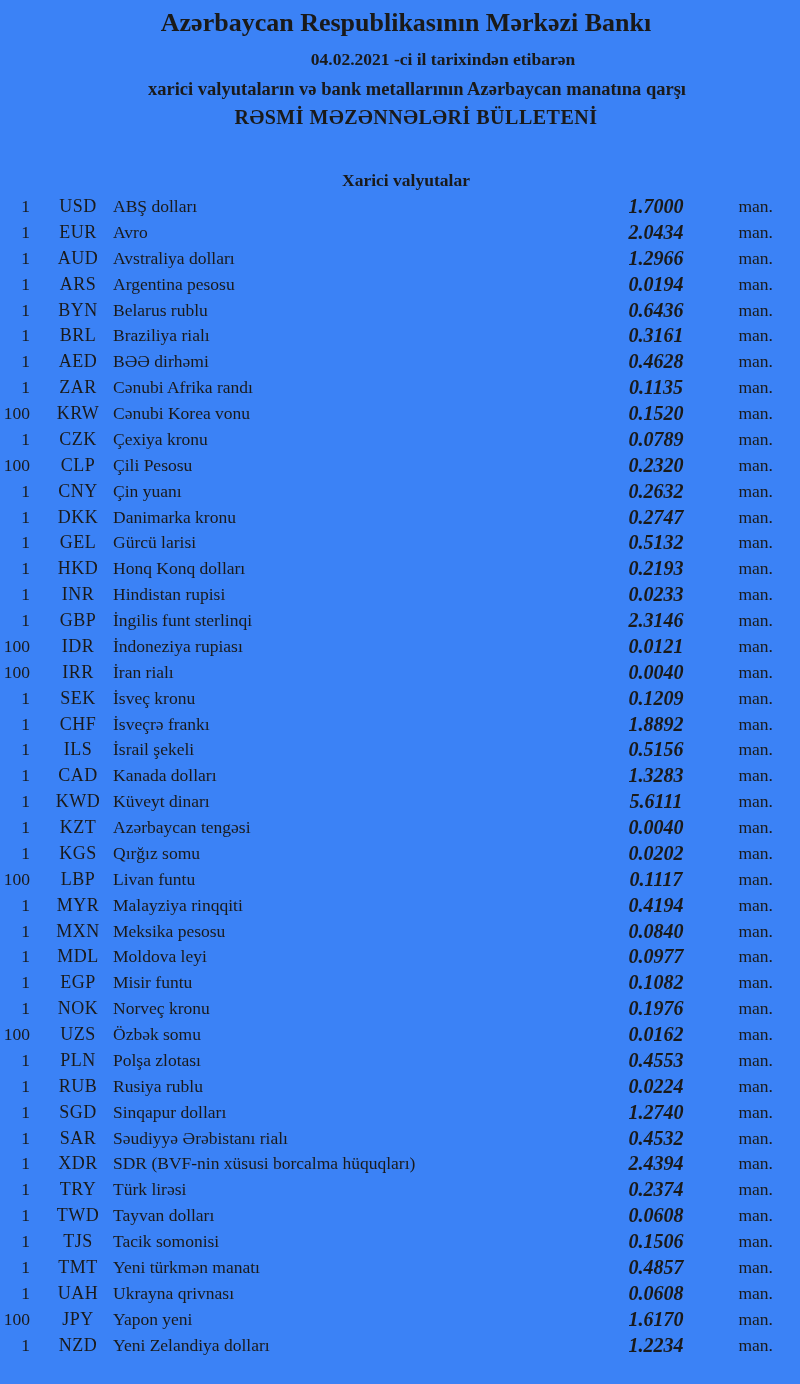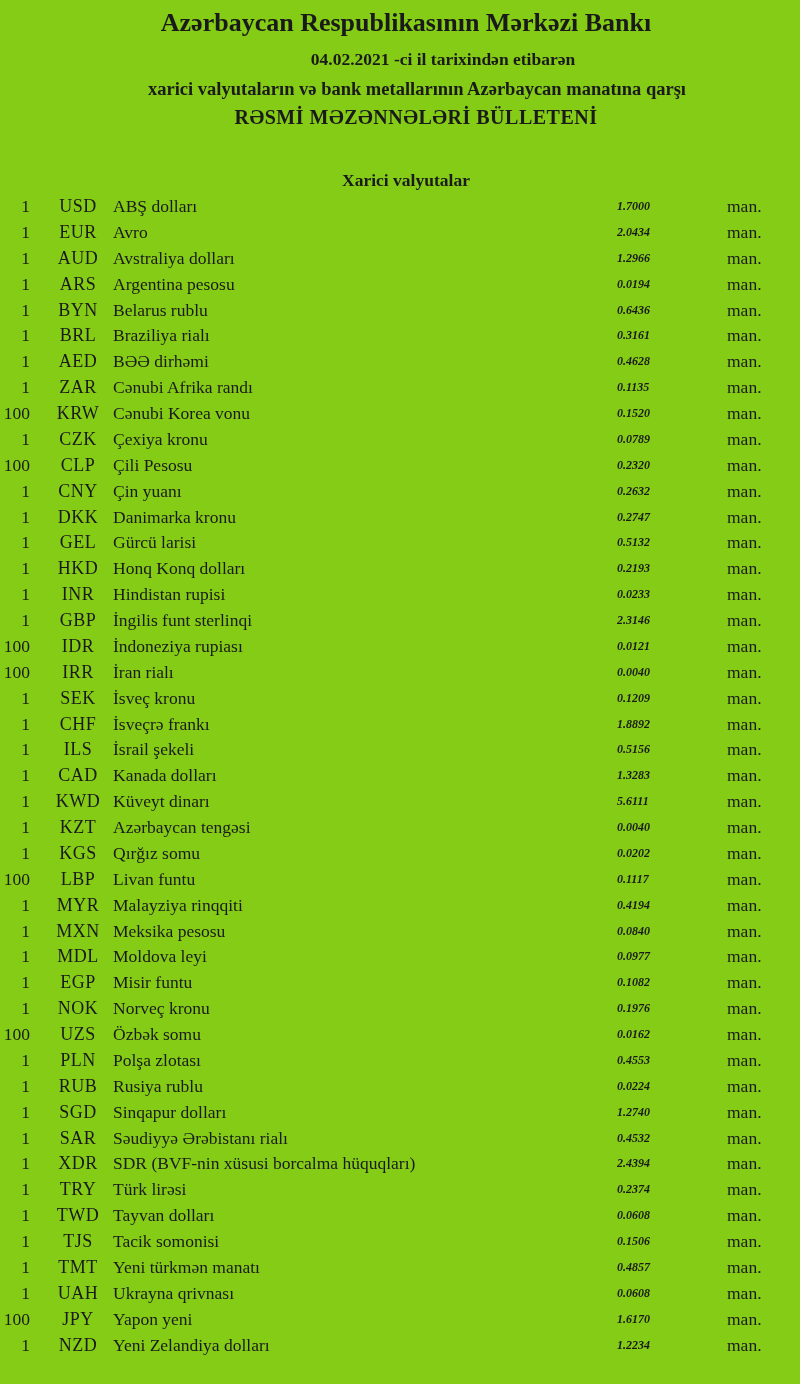--- a/index.html
+++ b/index.html
@@ -2,41 +2,41 @@
 <html><head>
 <meta charset="utf-8">
 <style>
   html,body{margin:0;padding:0;background:#ffffff;}
   body{
     width:800px;height:1384px;
     font-family:"Liberation Serif","DejaVu Serif",serif;
     color:#1a1a1a;
     -webkit-font-smoothing:antialiased;
   }
-  .page{position:relative;width:800px;height:1384px;overflow:hidden;background:#84cc16;}
+  .page{position:relative;width:800px;height:1384px;overflow:hidden;background:#3b82f6;}
 
   .hline{position:absolute;left:0;width:100%;text-align:center;font-weight:bold;white-space:nowrap;}
   .bank-title{top:6px;font-size:26px;line-height:34px;transform:translateX(6px);}
   .date-line{top:47px;font-size:17.5px;line-height:24px;transform:translateX(43px);}
   .subject-line{top:77px;font-size:18.5px;line-height:24px;transform:translateX(17px);}
   .bulletin-title{top:104px;font-size:20px;line-height:26px;letter-spacing:0.5px;transform:translateX(16px);}
   .section-title{top:168px;font-size:17.5px;line-height:24px;transform:translateX(6px);}
 
   .rates-table{position:absolute;top:194px;left:0;right:0;}
   .row{
     height:25.89px;
     display:flex;align-items:center;
     font-size:17.5px;line-height:25.89px;
     padding-right:27px;
   }
   .nominal{flex:none;width:30px;text-align:right;}
   .code{flex:none;width:60px;margin-left:18px;text-align:center;font-size:18px;letter-spacing:0.5px;}
   .name{flex:1;margin-left:5px;text-align:left;white-space:nowrap;overflow:hidden;}
-  .rate{flex:none;width:110px;text-align:left;font-weight:bold;font-style:italic;font-size:12px;}
-  .unit{flex:none;width:46px;text-align:left;}
+  .rate{flex:none;width:110px;text-align:center;font-weight:bold;font-style:italic;font-size:20px;}
+  .unit{flex:none;width:46px;margin-left:16px;text-align:right;}
 </style>
 </head>
 <body>
 
 <div class="page">
   <div class="hline bank-title">Azərbaycan Respublikasının Mərkəzi Bankı</div>
   <div class="hline date-line">04.02.2021 -ci il tarixindən etibarən</div>
   <div class="hline subject-line">xarici valyutaların və bank metallarının Azərbaycan manatına qarşı</div>
   <div class="hline bulletin-title">RƏSMİ MƏZƏNNƏLƏRİ BÜLLETENİ</div>
   <div class="hline section-title">Xarici valyutalar</div>

